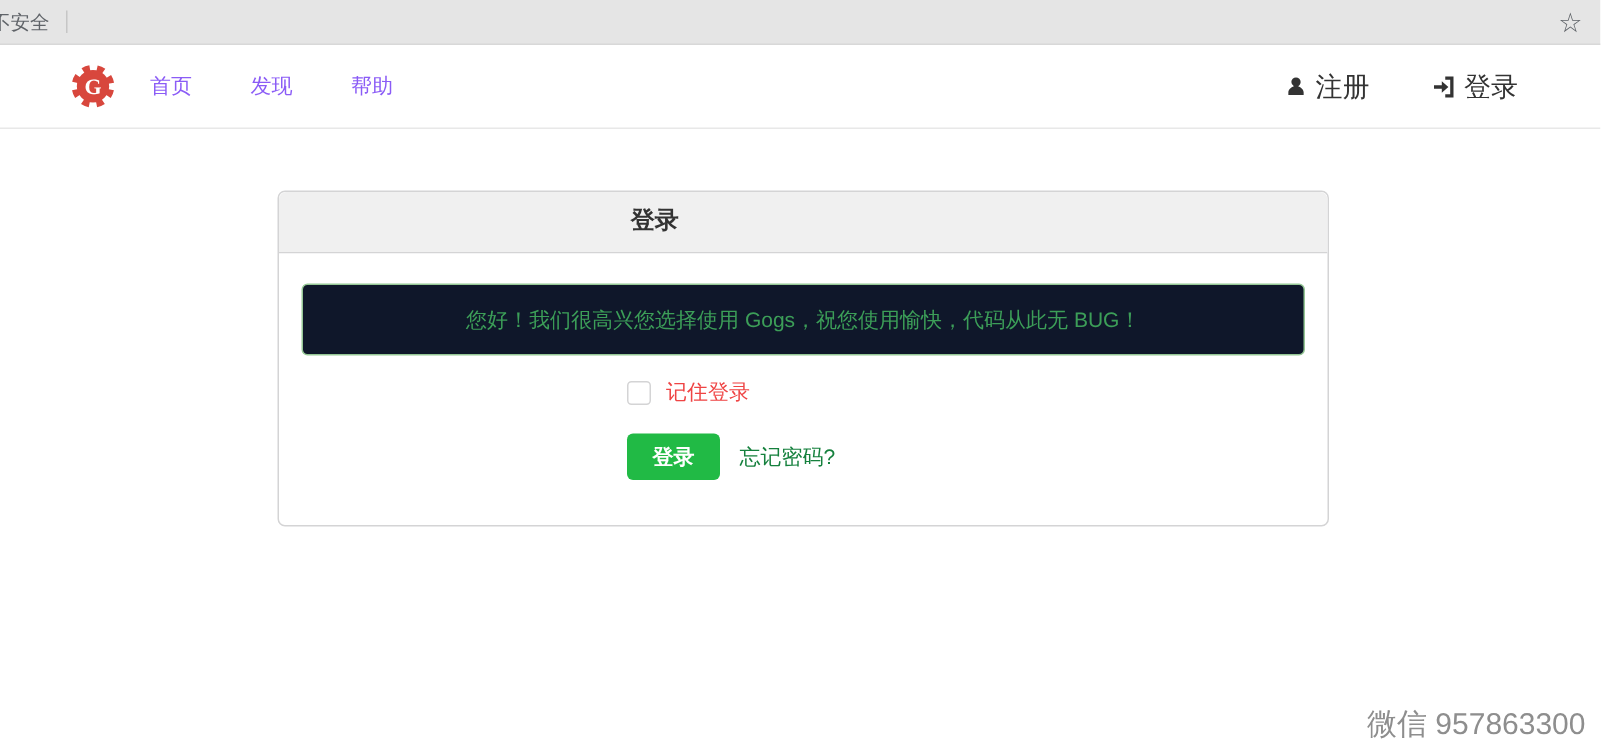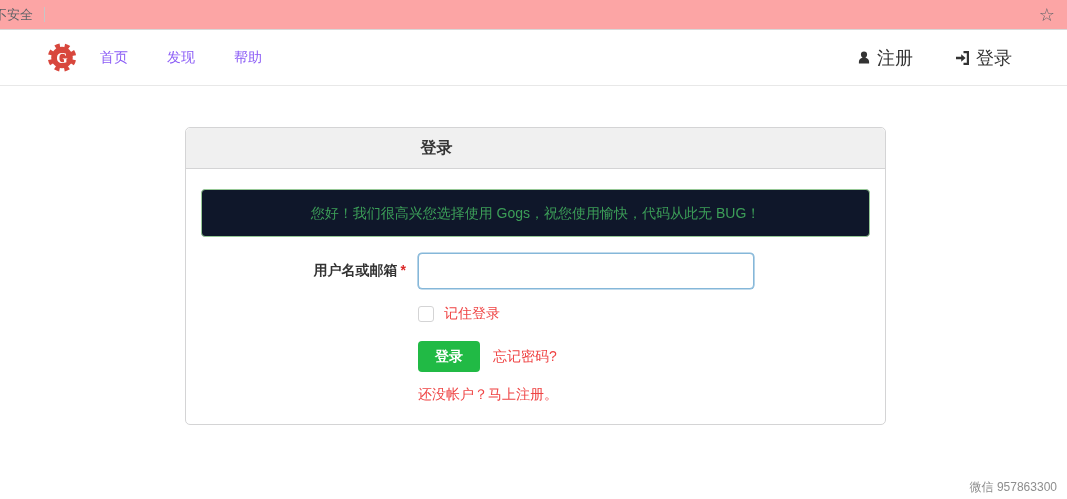--- a/index.html
+++ b/index.html
@@ -4,21 +4,21 @@
 <style>
   * { box-sizing: border-box; margin: 0; padding: 0; }
   html,body { width:1067px; height:499px; }
   body {
     font-family: "Liberation Sans", "DejaVu Sans", sans-serif;
     background:#fff; color:#333; overflow:hidden; position:relative;
   }
 
   
   .browser-bar {
-    height:30px; background:#fca5a5; border-bottom:1px solid #d8d8d8;
+    height:30px; background:#e5e5e5; border-bottom:1px solid #d8d8d8;
     display:flex; align-items:center; padding:0 12px 0 0; overflow:hidden;
   }
   .security-label { color:#5f6368; font-size:13px; white-space:nowrap; margin-left:-6px; }
   .bar-divider { width:1px; height:15px; background:#c6c6c6; margin:0 11px; flex:none; }
   .url-text { color:#3a3a3a; font-size:14px; white-space:nowrap; }
   .star-icon { margin-left:auto; font-size:18px; color:#5f6368; line-height:1; cursor:pointer; }
 
   
   .navbar {
     height:56px; background:#fff; border-bottom:1px solid #e8e8e8;
@@ -65,24 +65,24 @@
   .checkbox-row { margin-left:217px; display:flex; align-items:center; gap:10px; margin-bottom:18px; }
   .checkbox { width:16px; height:16px; border:1px solid #d4d4d5; border-radius:3px; background:#fff; cursor:pointer; flex:none; }
   .checkbox-label { font-size:14px; color:#ef4444; cursor:pointer; }
 
   .action-row { margin-left:217px; display:flex; align-items:center; gap:13px; margin-bottom:14px; }
   .submit-btn {
     background:#21ba45; color:#fff; font-size:14px; font-weight:bold;
     border:none; border-radius:4px; padding:7px 17px; line-height:17px;
     cursor:pointer; font-family:inherit;
   }
-  .link { color:#ef4444; font-size:14px; text-decoration:none; cursor:pointer; white-space:nowrap; }
+  .link { color:#15803d; font-size:14px; text-decoration:none; cursor:pointer; white-space:nowrap; }
   .signup-row { margin-left:217px; padding-bottom:4px; font-size:14px; }
 
-  .watermark { position:absolute; right:10px; bottom:3px; color:#8e8e8e; font-size:12px; }
+  .watermark { position:absolute; right:10px; bottom:3px; color:#8e8e8e; font-size:20px; }
 </style>
 </head>
 <body>
 
 <div class="browser-bar">
   <span class="security-label">不安全</span>
   <span class="bar-divider"></span>
   <span class="star-icon">☆</span>
 </div>
 
@@ -112,38 +112,29 @@
     </span>
   </div>
 </div>
 
 <div class="panel">
   <div class="panel-header">登录</div>
   <div class="panel-body">
 
     <div class="message">您好！我们很高兴您选择使用 Gogs，祝您使用愉快，代码从此无 BUG！</div>
 
-    <div class="field-row">
-      <div class="field-label">
-        <span>用户名或邮箱</span><span class="required">*</span>
-      </div>
-      <input class="text-input focused" type="text" value="" style="">
-    </div>
 
 
     <div class="checkbox-row">
       <span class="checkbox"></span>
       <span class="checkbox-label">记住登录</span>
     </div>
 
     <div class="action-row">
       <button class="submit-btn">登录</button>
       <a class="link">忘记密码?</a>
     </div>
 
-    <div class="signup-row">
-      <a class="link">还没帐户？马上注册。</a>
-    </div>
 
   </div>
 </div>
 
 <div class="watermark">微信 957863300</div>
 
 </body></html>

